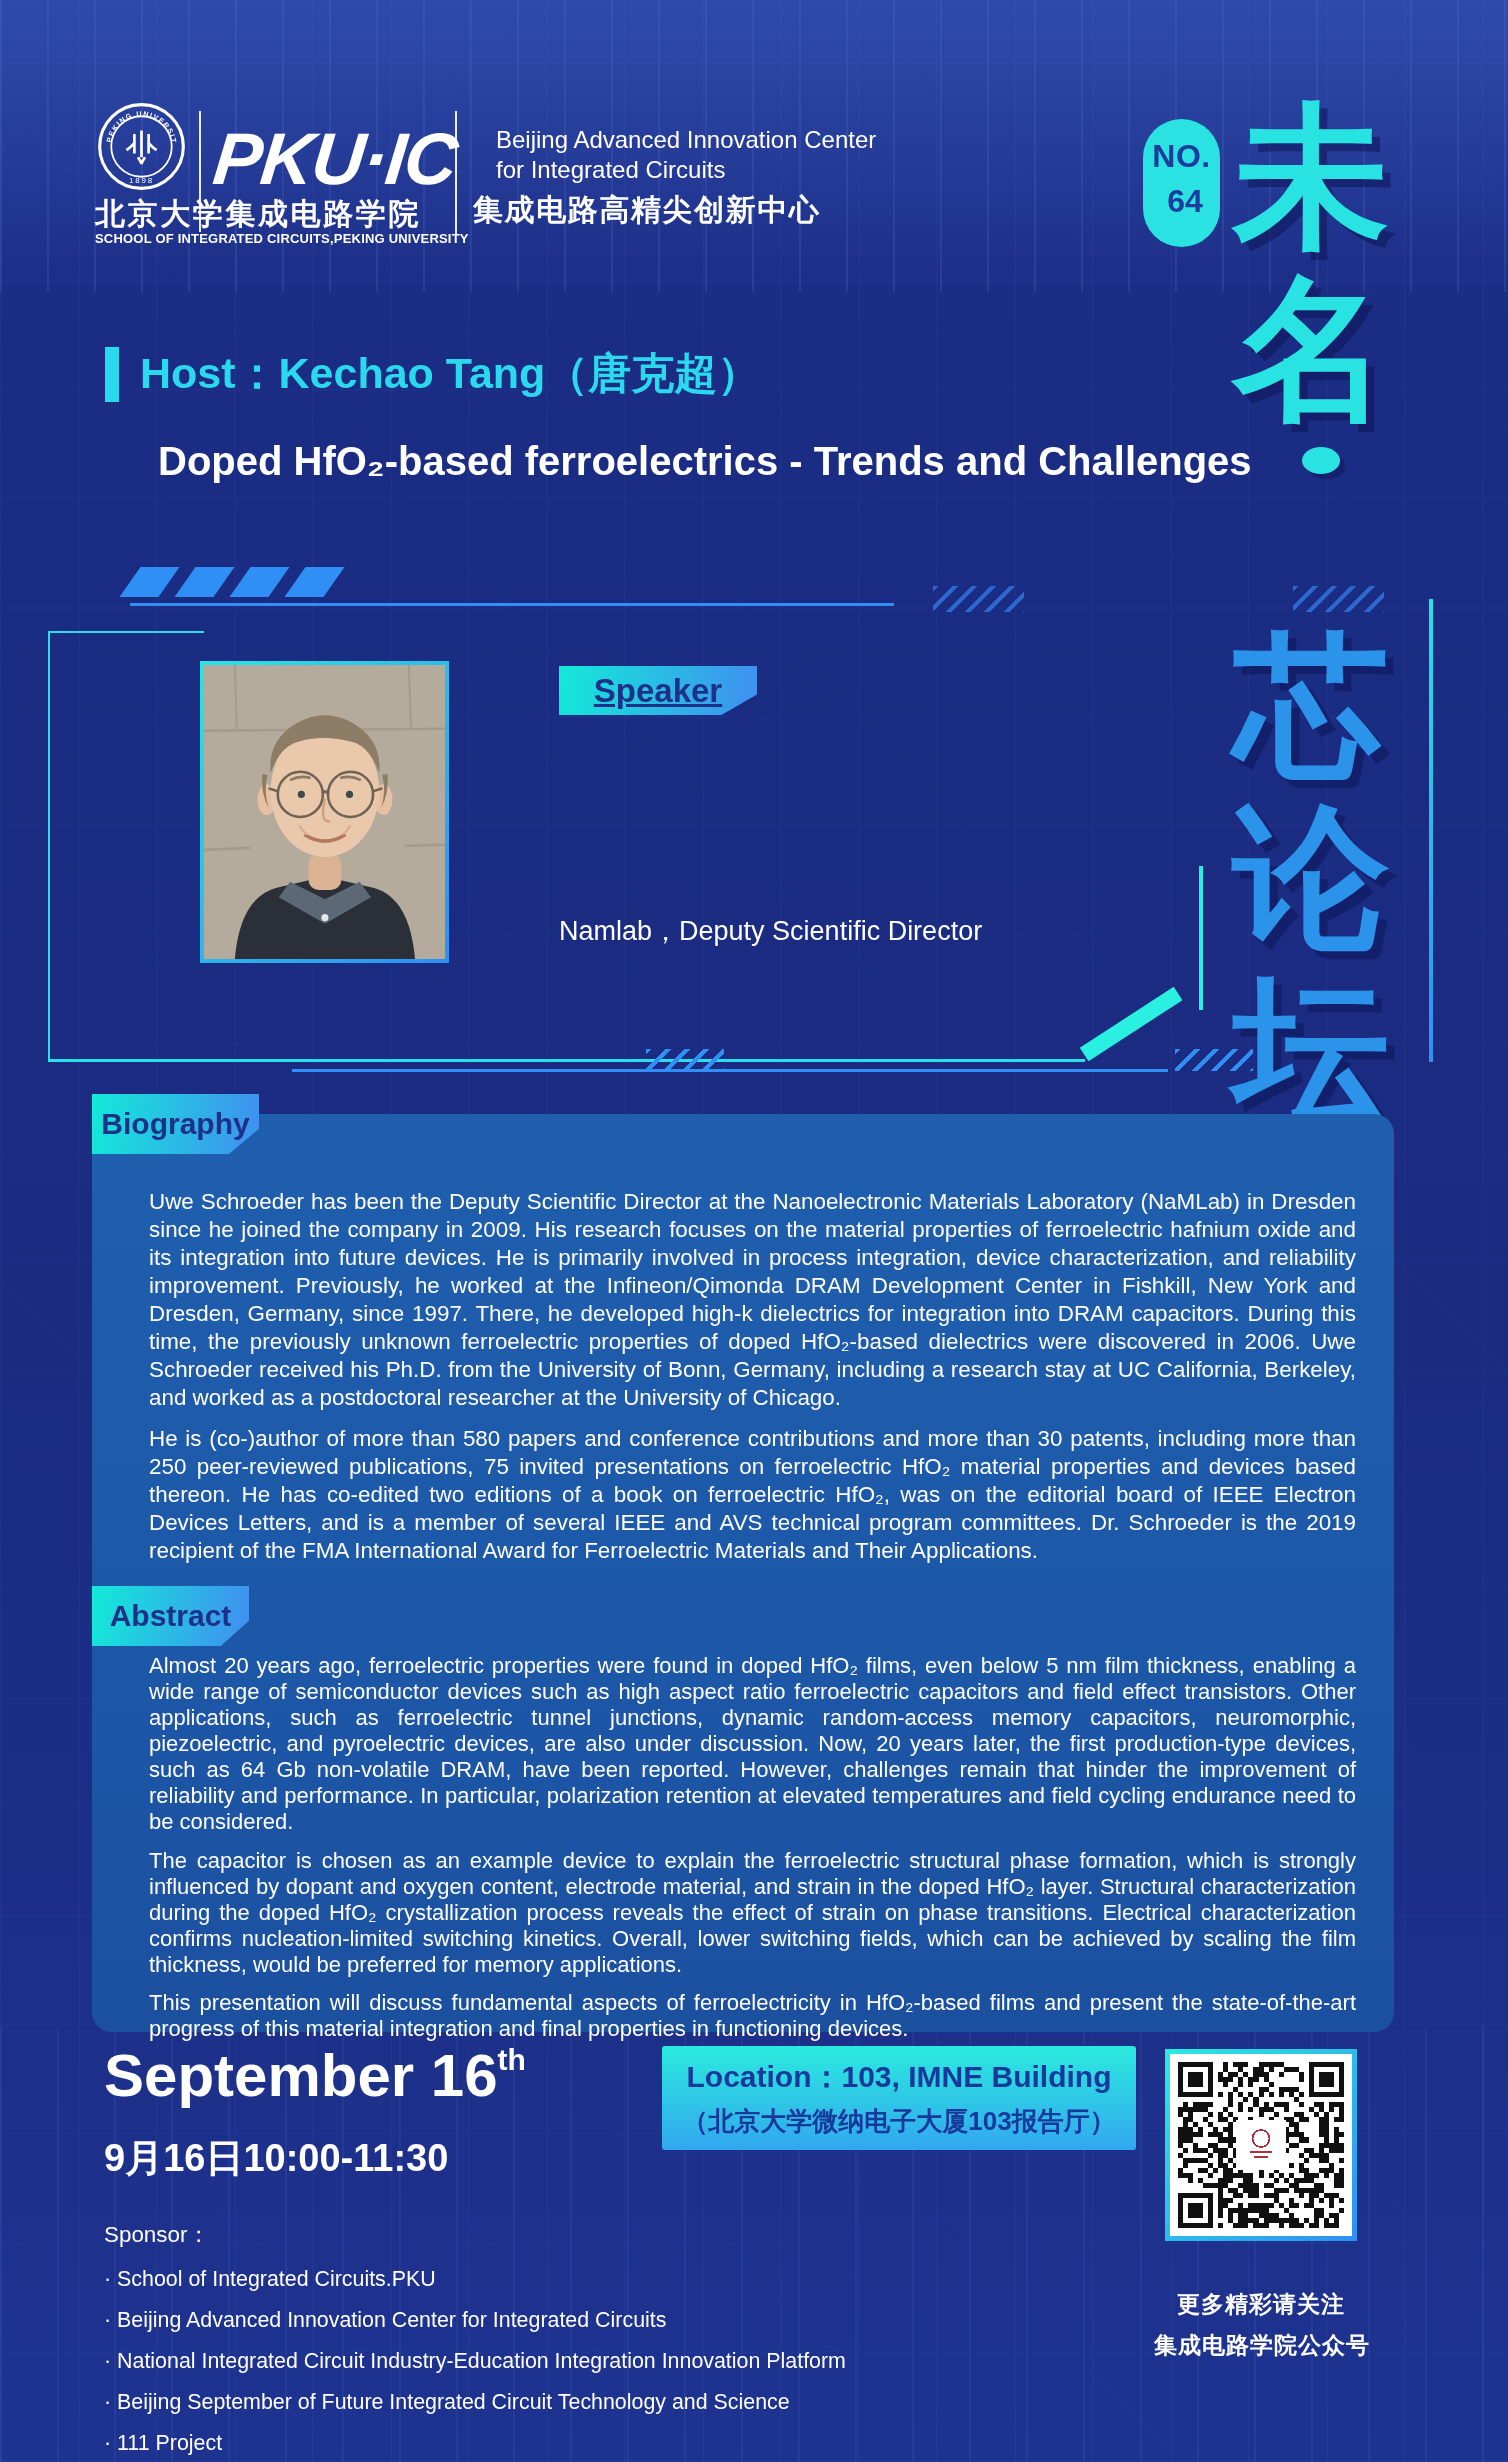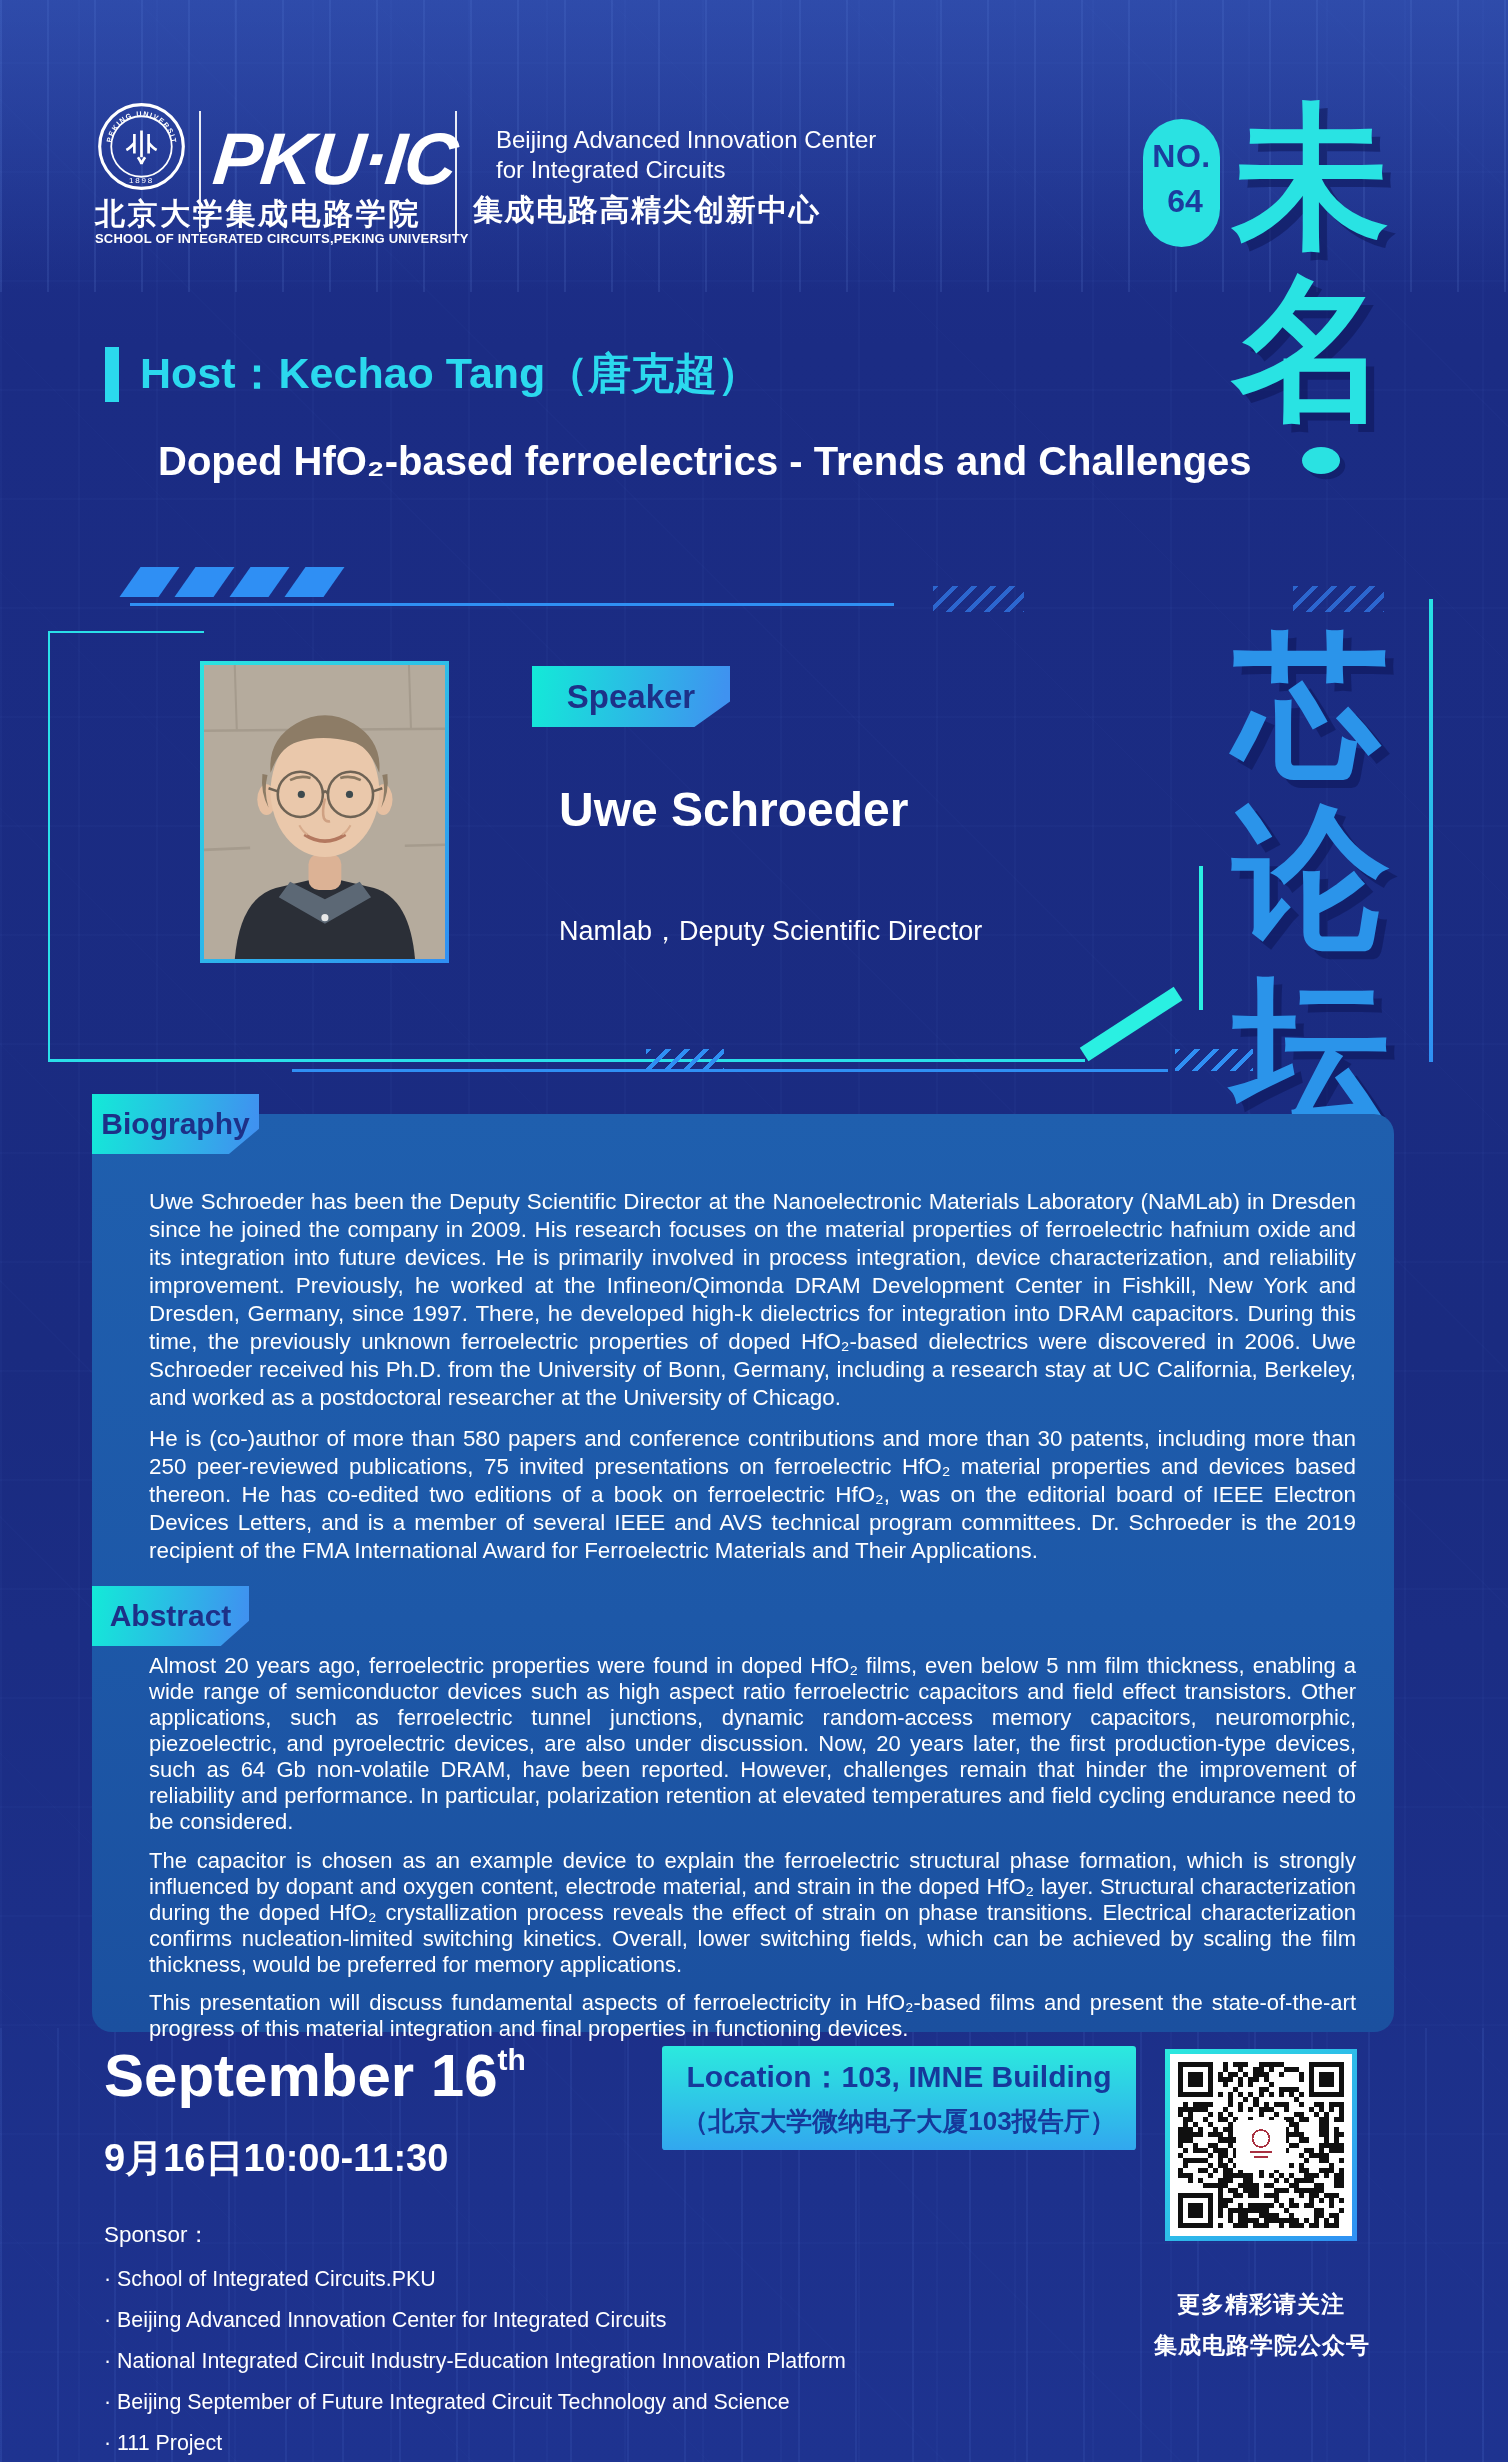--- a/index.html
+++ b/index.html
@@ -54,21 +54,21 @@
   .bottom-blue-line{left:292px;top:1069px;width:876px;height:2.6px;background:#2f8ff4;}
   .right-gradline{left:1429px;top:599px;width:4.2px;height:463px;background:linear-gradient(180deg,#27e2e4,#2f8ff4);}
   
   .photo-frame{left:200px;top:661px;width:249px;height:302px;padding:3.6px;box-sizing:border-box;
     background:linear-gradient(135deg,#2be4e0,#2f8ff4);}
   .photo{width:100%;height:100%;overflow:hidden;background:#b7aea1;}
   
   .tag{background:linear-gradient(100deg,#13ead8 0%,#3f92f0 95%);color:#1d3188;font-weight:800;
     display:flex;align-items:center;justify-content:center;
     clip-path:polygon(0 0,100% 0,100% 58%,82% 100%,0 100%);}
-  .speaker-tag{left:532px;top:666px;width:198px;height:61px;font-size:33px;}
+  .speaker-tag{left:559px;top:666px;width:198px;height:49px;font-size:33px;text-decoration:underline;}
   .speaker-name{left:559px;top:782px;font-size:48px;font-weight:800;white-space:nowrap;}
   .speaker-affil{left:559px;top:913px;font-size:27px;white-space:nowrap;}
   
   .panel{left:92px;top:1114px;width:1302px;height:918px;border-radius:20px;
     background:linear-gradient(180deg,#1f5fae 0%,#1d58a8 55%,#1b509f 100%);}
   .bio-tag{left:92px;top:1094px;width:167px;height:60px;font-size:30px;z-index:3;}
   .abs-tag{left:92px;top:1586px;width:157px;height:60px;font-size:30px;z-index:3;}
   .bio-text{left:149px;top:1188px;width:1207px;font-size:22.4px;line-height:28px;text-align:justify;z-index:2;}
   .abs-text{left:149px;top:1653px;width:1207px;font-size:22px;line-height:26px;text-align:justify;z-index:2;}
   .bio-text p,.abs-text p{margin:0 0 12.5px 0;}
@@ -198,21 +198,20 @@
         <path d="M168 224 q20 -10 40 -4 M266 220 q20 -6 40 4" stroke="#8a7861" stroke-width="5" fill="none"></path>
 
         <path d="M236 260 q-6 26 -2 38 q4 8 12 6" stroke="#cfa183" stroke-width="5" fill="none"></path>
         <path d="M196 330 q40 26 80 0" stroke="#b3785f" stroke-width="7" fill="none"></path>
         <path d="M186 312 q8 14 16 18 M286 312 q-8 14 -16 18" stroke="#d7ab8c" stroke-width="4" fill="none"></path>
       </svg>
     </div>
   </div>
 
   <div class="abs tag speaker-tag">Speaker</div>
-  <div class="abs speaker-name">Uwe Schroeder</div>
   <div class="abs speaker-affil">Namlab，Deputy Scientific Director</div>
 
   <div class="abs panel"></div>
   <div class="abs tag bio-tag">Biography</div>
   <div class="abs bio-text">
       <p>Uwe Schroeder has been the Deputy Scientific Director at the Nanoelectronic Materials Laboratory (NaMLab) in Dresden since he joined the company in 2009. His research focuses on the material properties of ferroelectric hafnium oxide and its integration into future devices. He is primarily involved in process integration, device characterization, and reliability improvement. Previously, he worked at the Infineon/Qimonda DRAM Development Center in Fishkill, New York and Dresden, Germany, since 1997. There, he developed high-k dielectrics for integration into DRAM capacitors. During this time, the previously unknown ferroelectric properties of doped HfO₂-based dielectrics were discovered in 2006. Uwe Schroeder received his Ph.D. from the University of Bonn, Germany, including a research stay at UC California, Berkeley, and worked as a postdoctoral researcher at the University of Chicago.</p>
       <p>He is (co-)author of more than 580 papers and conference contributions and more than 30 patents, including more than 250 peer-reviewed publications, 75 invited presentations on ferroelectric HfO₂ material properties and devices based thereon. He has co-edited two editions of a book on ferroelectric HfO₂, was on the editorial board of IEEE Electron Devices Letters, and is a member of several IEEE and AVS technical program committees. Dr. Schroeder is the 2019 recipient of the FMA International Award for Ferroelectric Materials and Their Applications.</p>
     </div>
   <div class="abs tag abs-tag">Abstract</div>
   <div class="abs abs-text">

